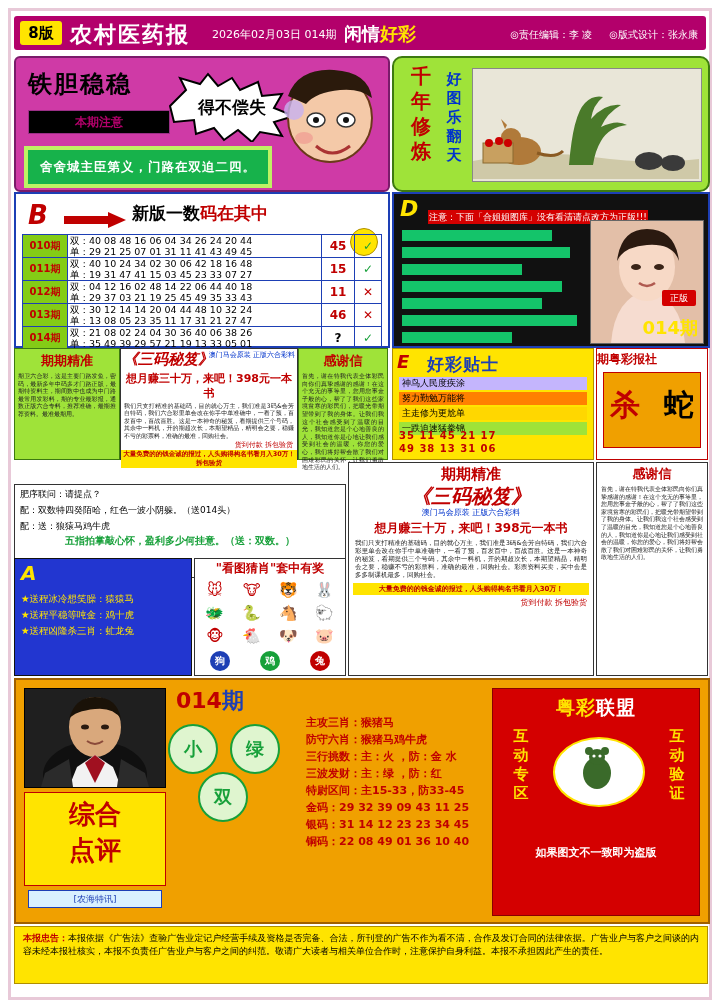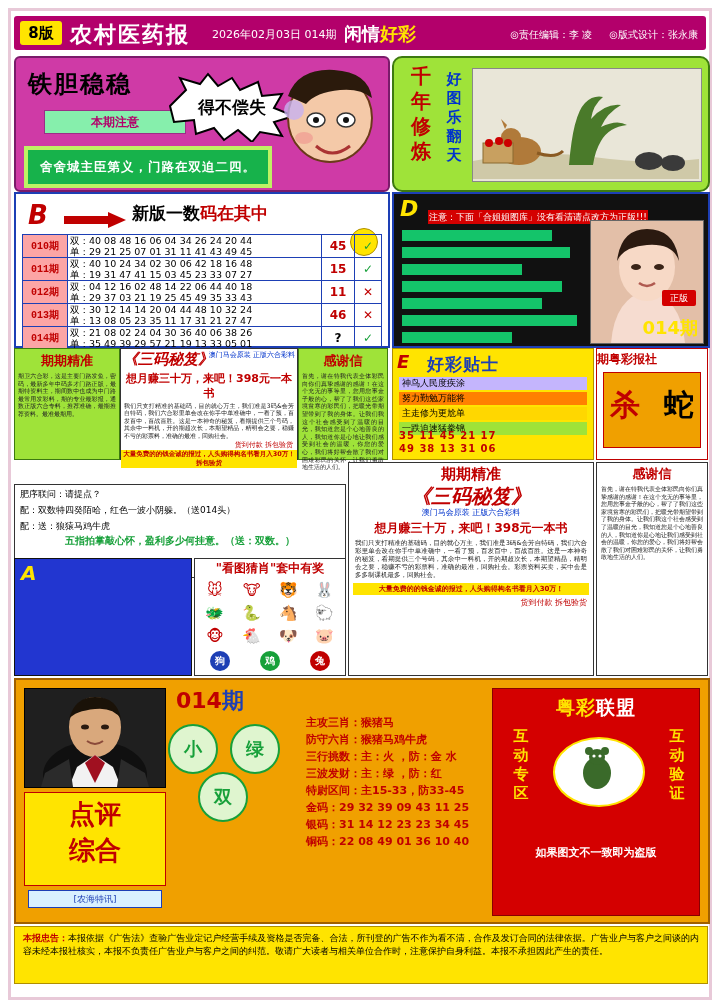--- a/index.html
+++ b/index.html
@@ -19,21 +19,21 @@
   .mast-date{position:absolute;left:198px;top:11px;color:#fff;font-size:11px;}
   .mast-red{position:absolute;left:330px;top:6px;font-size:18px;font-weight:bold;}
   .mast-red .w{color:#fff;}
   .mast-red .y{color:#ffe400;}
   .mast-right{position:absolute;right:8px;top:12px;color:#fff;font-size:10px;}
   .mast-right span{margin-left:14px;}
 
   
   .blk-tl{position:absolute;left:14px;top:56px;width:372px;height:132px;background:#cf3aa6;border:2px solid #7a1b6a;border-radius:6px;overflow:hidden;}
   .tl-title{position:absolute;left:12px;top:10px;font-size:24px;font-weight:bold;color:#000;letter-spacing:2px;}
-  .tl-note{position:absolute;left:28px;top:52px;width:140px;height:22px;background:#86efac;border:1px solid #9b2f86;color:#b3006b;font-size:12px;font-weight:bold;text-align:center;line-height:22px;}
+  .tl-note{position:absolute;left:12px;top:52px;width:140px;height:22px;background:#000000;border:1px solid #9b2f86;color:#b3006b;font-size:12px;font-weight:bold;text-align:center;line-height:22px;}
   .tl-green{position:absolute;left:8px;top:88px;width:240px;height:34px;background:#17b24b;border:4px solid #bef264;color:#fff;font-size:12.5px;font-weight:bold;text-align:center;line-height:34px;letter-spacing:1px;}
   .burst{position:absolute;left:150px;top:14px;width:132px;height:70px;}
   .burst svg{display:block;}
   .burst-text{position:absolute;left:156px;top:38px;width:120px;text-align:center;font-size:17px;font-weight:bold;color:#000;}
   .face{position:absolute;right:6px;top:4px;width:110px;height:124px;}
 
   
   .blk-tr{position:absolute;left:392px;top:56px;width:314px;height:132px;background:#9fe339;border:2px solid #3d7a10;border-radius:10px;overflow:hidden;}
   .tr-vert{position:absolute;left:10px;top:6px;width:34px;text-align:center;color:#c00000;font-size:20px;font-weight:bold;line-height:25px;}
   .tr-vert2{position:absolute;left:48px;top:12px;width:24px;text-align:center;color:#0033cc;font-size:15px;font-weight:bold;line-height:19px;}
@@ -42,21 +42,21 @@
   
   .blk-b{position:absolute;left:14px;top:192px;width:372px;height:152px;background:#ffffff;border:2px solid #1d3fb5;}
   .b-letter{position:absolute;left:12px;top:6px;font-size:26px;font-weight:bold;color:#c00000;font-style:italic;}
   .b-arrow{position:absolute;left:48px;top:18px;width:62px;height:16px;}
   .b-head{position:absolute;left:116px;top:8px;font-size:17px;font-weight:bold;}
   .b-head .blk{color:#000;}
   .b-head .red{color:#c00000;}
   .b-circle{position:absolute;right:10px;top:34px;width:26px;height:26px;border-radius:50%;background:#ffe400;border:1px solid #b08f00;}
   .btable{position:absolute;left:6px;top:40px;width:360px;border-collapse:collapse;font-size:10px;}
   .btable td{border:1px solid #1d3fb5;padding:0 2px;height:20px;vertical-align:middle;}
-  .bt-period{width:40px;background:#fca5a5;color:#c00000;font-weight:bold;text-align:center;font-size:10px;font-family:Liberation Mono, monospace;}
+  .bt-period{width:40px;background:#84cc16;color:#c00000;font-weight:bold;text-align:center;font-size:10px;}
   .bt-rows{font-size:9.5px;line-height:11px;color:#000;}
   .bt-num{width:28px;text-align:center;color:#c00000;font-weight:bold;font-size:12px;}
   .bt-mark{width:22px;text-align:center;font-size:12px;font-weight:bold;}
   .ok{color:#17a03a;}
   .no{color:#c00000;}
   .qm{color:#000;}
 
   
   .blk-d{position:absolute;left:392px;top:192px;width:314px;height:152px;background:#111;border:2px solid #1d3fb5;overflow:hidden;}
   .d-letter{position:absolute;left:6px;top:2px;font-size:22px;font-weight:bold;color:#ffe400;font-style:italic;}
@@ -369,20 +369,25 @@
     <div class="h-foot">货到付款
 拆包验货</div>
   </div>
   <div class="blk-h3">
     <div class="h3-t">感谢信</div>
     <div class="h3-body">首先，谢在特我代表全体彩民向你们真挚感谢的感谢！在这个充无的事等里，您用您事金子般的心，帮了了我们这些家境贫寒的彩民们，把暖光带期望带到了我的身体。让我们我这个社会感受到了温暖的目光，我知道您是个心地善良的人，我知道你是心地让我们感受到社会的温暖，你您的爱心，我们将好帮会散了我们对困难彩民的关怀，让我们勇敢地生活的人们。</div>
   </div>
 
   <div class="blk-a">
     <div class="a-letter">A</div>
+    <div class="a-lines">
+      <div class="a-line">★送程冰冷想笑臊：猿猿马</div>
+      <div class="a-line">★送程平稳等吨金：鸡十虎</div>
+      <div class="a-line">★送程凶隆杀三肖：虻龙兔</div>
+    </div>
   </div>
 
   <div class="blk-z">
     <div class="z-title">"看图猜肖"套中有奖</div>
     <div class="z-grid">
       <div class="z-cell">🐭</div>
       <div class="z-cell">🐮</div>
       <div class="z-cell">🐯</div>
       <div class="z-cell">🐰</div>
       <div class="z-cell">🐲</div>
@@ -411,22 +416,22 @@
         <ellipse cx="60" cy="38" rx="4" ry="2.5" fill="#2a1a10"></ellipse>
         <ellipse cx="80" cy="38" rx="4" ry="2.5" fill="#2a1a10"></ellipse>
         <path d="M62 52 q8 6 16 0" stroke="#8a4a3a" stroke-width="2" fill="none"></path>
         <path d="M70 66 L52 78 L44 98 L96 98 L88 78z" fill="#f2f2f2"></path>
         <path d="M70 66 L60 74 L70 94 L80 74z" fill="#a01020"></path>
         <path d="M44 70 L20 84 L16 98 L48 98z" fill="#2b2b2b"></path>
         <path d="M96 70 L120 84 L124 98 L92 98z" fill="#2b2b2b"></path>
       </svg>
     </div>
     <div class="bot-zh">
+      <div class="bot-zh1">综合</div>
       <div class="bot-zh1">点评</div>
-      <div class="bot-zh1">综合</div>
     </div>
     <div class="bot-tag">[农海特讯]</div>
 
     <div class="bot-period">
       <span>014</span><span class="q">期</span>
     </div>
     <div class="bot-circ">
       <div class="circ" style="left:0;top:0">小</div>
       <div class="circ" style="left:62px;top:0">绿</div>
       <div class="circ" style="left:30px;top:48px">双</div>

